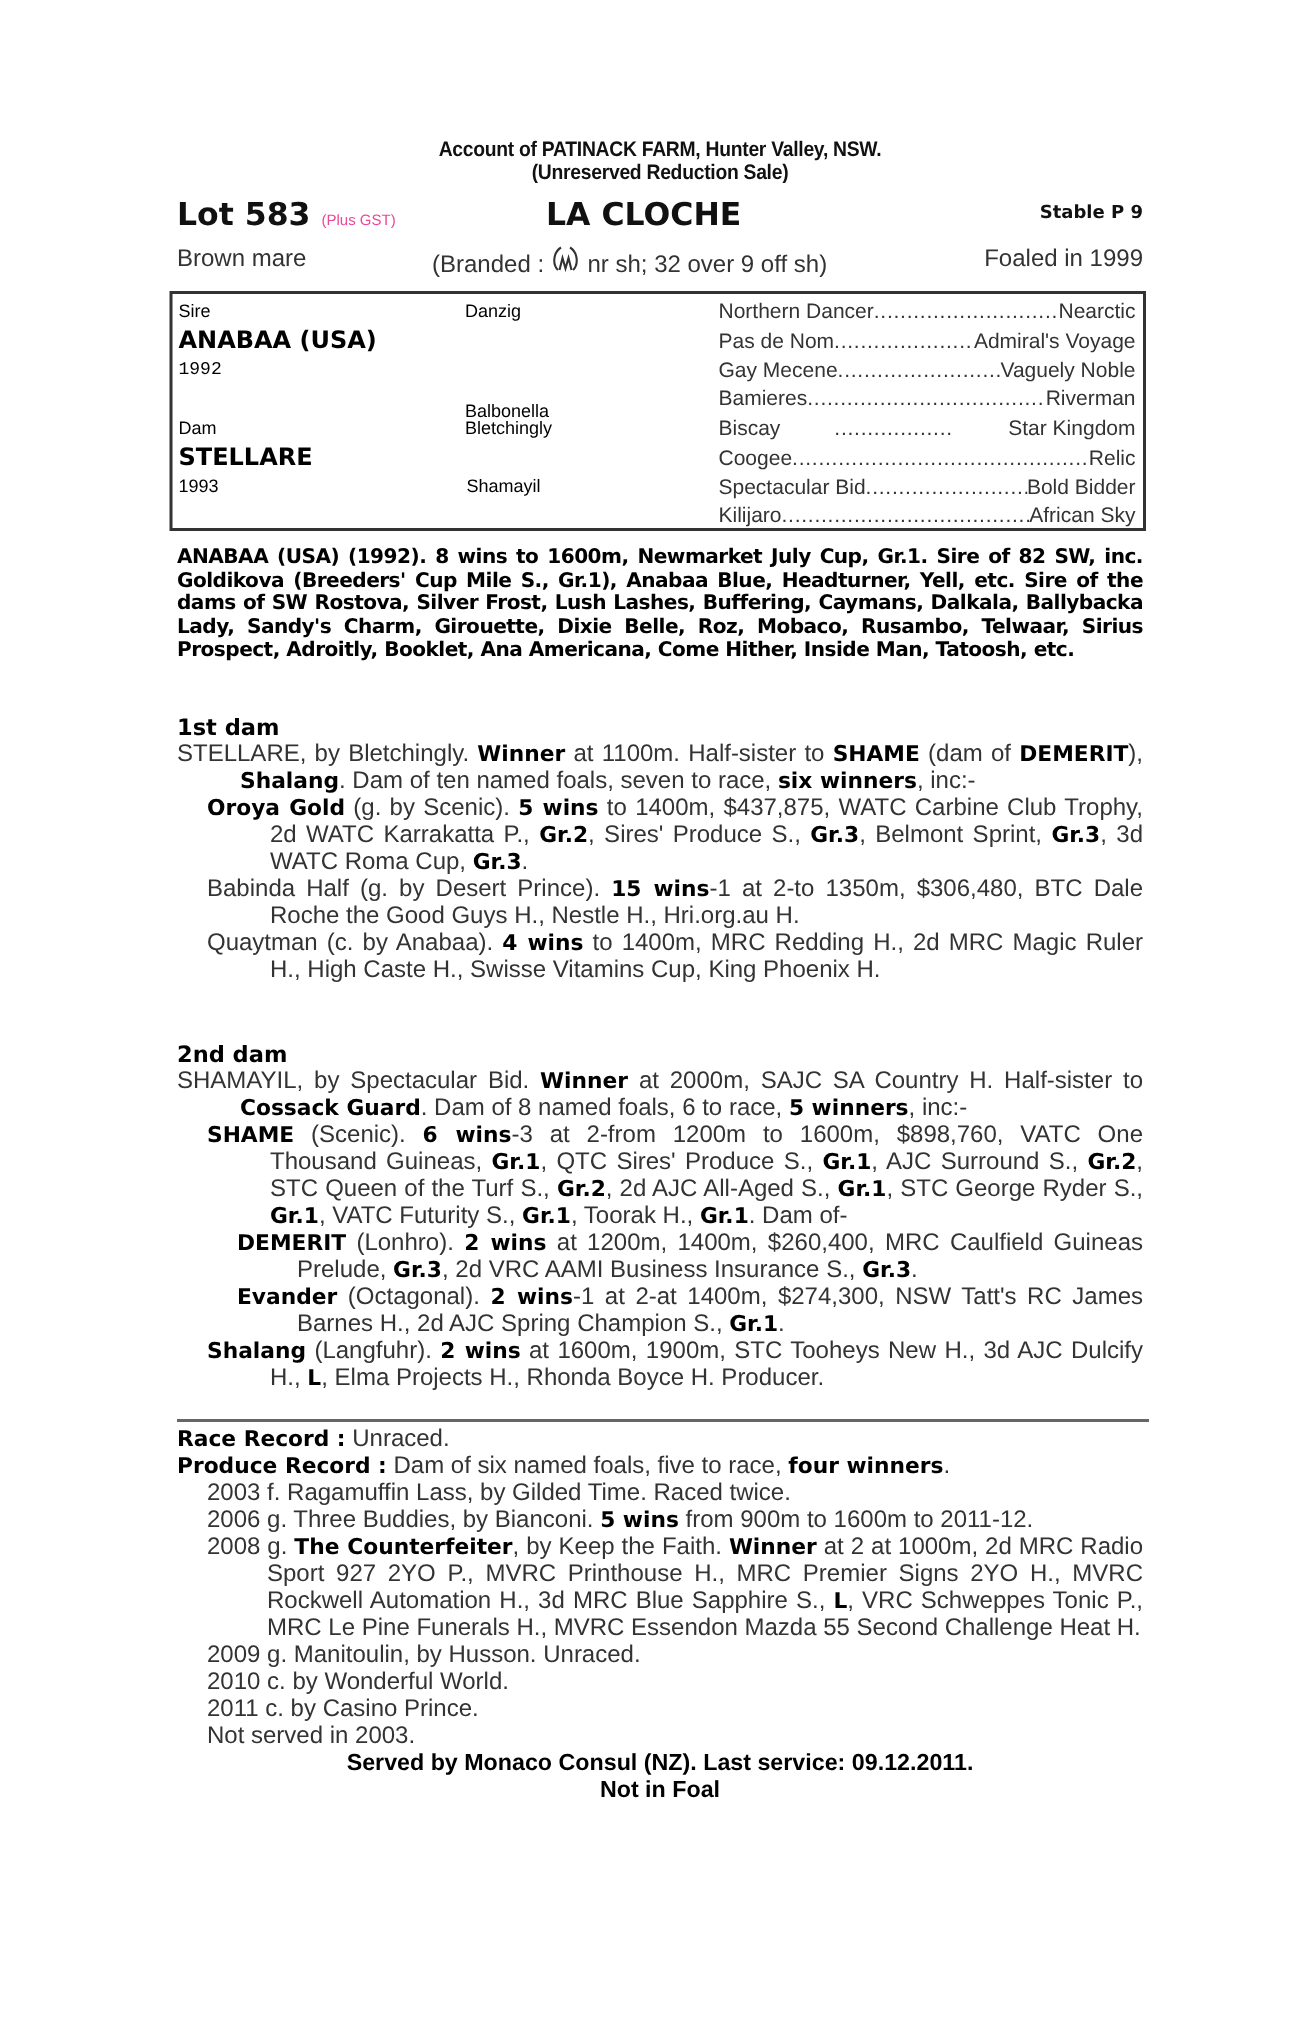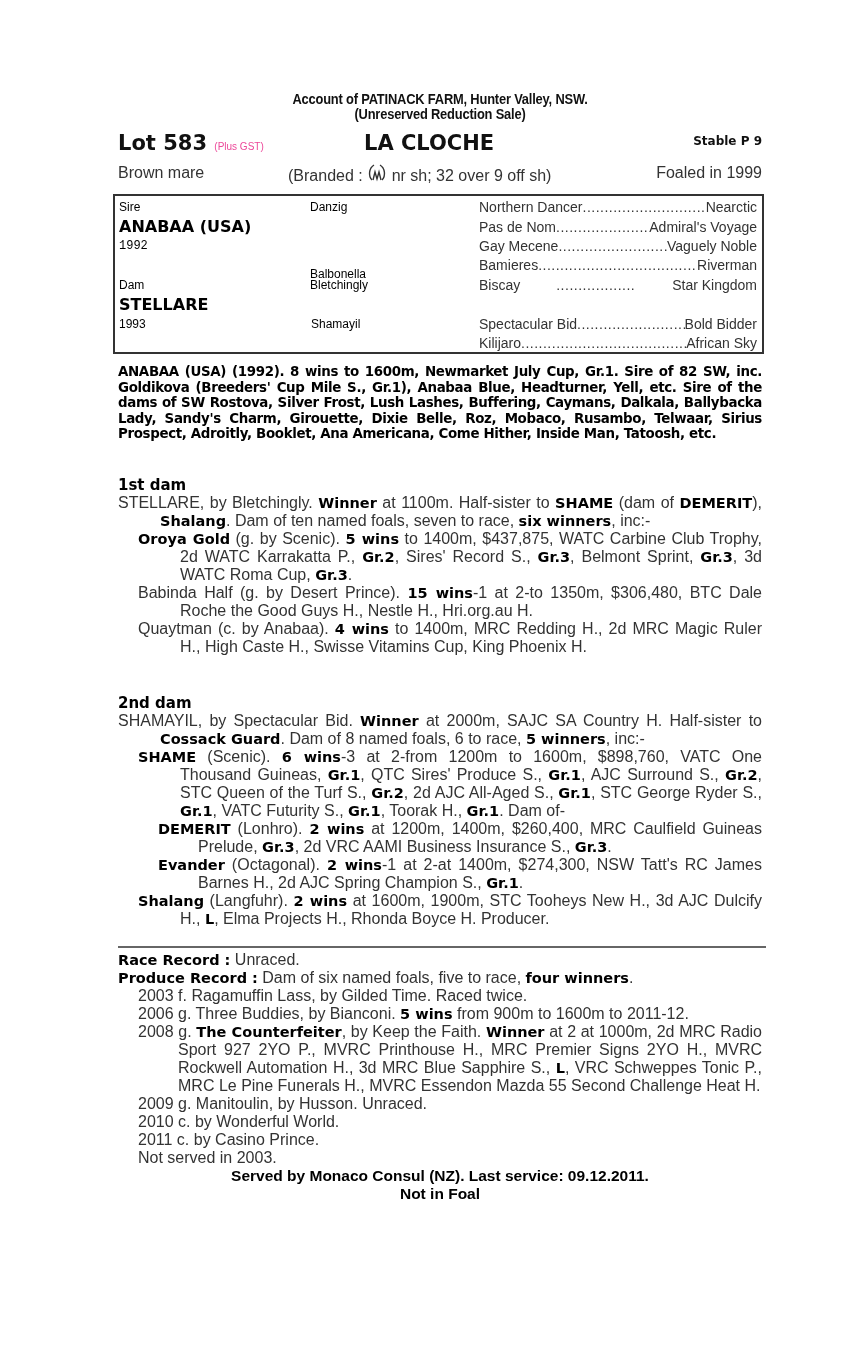--- a/index.html
+++ b/index.html
@@ -96,38 +96,43 @@
     <div class="gp" style="top:61px;">
         <span>Bamieres</span>
         <span class="dots"></span>
         <span>Riverman</span>
       </div>
     <div class="gp" style="top:81px;gap:36px;">
         <span>Biscay</span>
         <span class="dots"></span>
         <span>Star Kingdom</span>
       </div>
+    <div class="gp" style="top:101px;">
+        <span>Coogee</span>
+        <span class="dots"></span>
+        <span>Relic</span>
+      </div>
     <div class="gp" style="top:120px;">
         <span>Spectacular Bid</span>
         <span class="dots"></span>
         <span>Bold Bidder</span>
       </div>
     <div class="gp" style="top:139px;">
         <span>Kilijaro</span>
         <span class="dots"></span>
         <span>African Sky</span>
       </div>
   </div>
 
   <div class="sirepara">ANABAA (USA) (1992). 8 wins to 1600m, Newmarket July Cup, Gr.1. Sire of 82 SW, inc. Goldikova (Breeders' Cup Mile S., Gr.1), Anabaa Blue, Headturner, Yell, etc. Sire of the dams of SW Rostova, Silver Frost, Lush Lashes, Buffering, Caymans, Dalkala, Ballybacka Lady, Sandy's Charm, Girouette, Dixie Belle, Roz, Mobaco, Rusambo, Telwaar, Sirius Prospect, Adroitly, Booklet, Ana Americana, Come Hither, Inside Man, Tatoosh, etc.</div>
 
   <div class="sec" style="top:476px;">
     <div class="sectitle">1st dam</div>
     <div class="para hang1"><span>STELLARE, by Bletchingly. </span><b>Winner</b><span> at 1100m. Half-sister to </span><b>SHAME</b><span> (dam of </span><b>DEMERIT</b><span>), </span><b>Shalang</b><span>. Dam of ten named foals, seven to race, </span><b>six winners</b><span>, inc:-</span></div>
-    <div class="para hang2"><b>Oroya Gold</b><span> (g. by Scenic). </span><b>5 wins</b><span> to 1400m, $437,875, WATC Carbine Club Trophy, 2d WATC Karrakatta P., </span><b>Gr.2</b><span>, Sires' Record S., </span><b>Gr.3</b><span>, Belmont Sprint, </span><b>Gr.3</b><span>, 3d WATC Roma Cup, </span><b>Gr.3</b><span>.</span></div>
+    <div class="para hang2"><b>Oroya Gold</b><span> (g. by Scenic). </span><b>5 wins</b><span> to 1400m, $437,875, WATC Carbine Club Trophy, 2d WATC Karrakatta P., </span><b>Gr.2</b><span>, Sires' Produce S., </span><b>Gr.3</b><span>, Belmont Sprint, </span><b>Gr.3</b><span>, 3d WATC Roma Cup, </span><b>Gr.3</b><span>.</span></div>
     <div class="para hang2"><span>Babinda Half (g. by Desert Prince). </span><b>15 wins</b><span>-1 at 2-to 1350m, $306,480, BTC Dale Roche the Good Guys H., Nestle H., Hri.org.au H.</span></div>
     <div class="para hang2"><span>Quaytman (c. by Anabaa). </span><b>4 wins</b><span> to 1400m, MRC Redding H., 2d MRC Magic Ruler H., High Caste H., Swisse Vitamins Cup, King Phoenix H.</span></div>
   </div>
 
   <div class="sec" style="top:694px;">
     <div class="sectitle">2nd dam</div>
     <div class="para hang1"><span>SHAMAYIL, by Spectacular Bid. </span><b>Winner</b><span> at 2000m, SAJC SA Country H. Half-sister to </span><b>Cossack Guard</b><span>. Dam of 8 named foals, 6 to race, </span><b>5 winners</b><span>, inc:-</span></div>
     <div class="para hang2"><b>SHAME</b><span> (Scenic). </span><b>6 wins</b><span>-3 at 2-from 1200m to 1600m, $898,760, VATC One Thousand Guineas, </span><b>Gr.1</b><span>, QTC Sires' Produce S., </span><b>Gr.1</b><span>, AJC Surround S., </span><b>Gr.2</b><span>, STC Queen of the Turf S., </span><b>Gr.2</b><span>, 2d AJC All-Aged S., </span><b>Gr.1</b><span>, STC George Ryder S., </span><b>Gr.1</b><span>, VATC Futurity S., </span><b>Gr.1</b><span>, Toorak H., </span><b>Gr.1</b><span>. Dam of-</span></div>
     <div class="para hang3"><b>DEMERIT</b><span> (Lonhro). </span><b>2 wins</b><span> at 1200m, 1400m, $260,400, MRC Caulfield Guineas Prelude, </span><b>Gr.3</b><span>, 2d VRC AAMI Business Insurance S., </span><b>Gr.3</b><span>.</span></div>
     <div class="para hang3"><b>Evander</b><span> (Octagonal). </span><b>2 wins</b><span>-1 at 2-at 1400m, $274,300, NSW Tatt's RC James Barnes H., 2d AJC Spring Champion S., </span><b>Gr.1</b><span>.</span></div>

